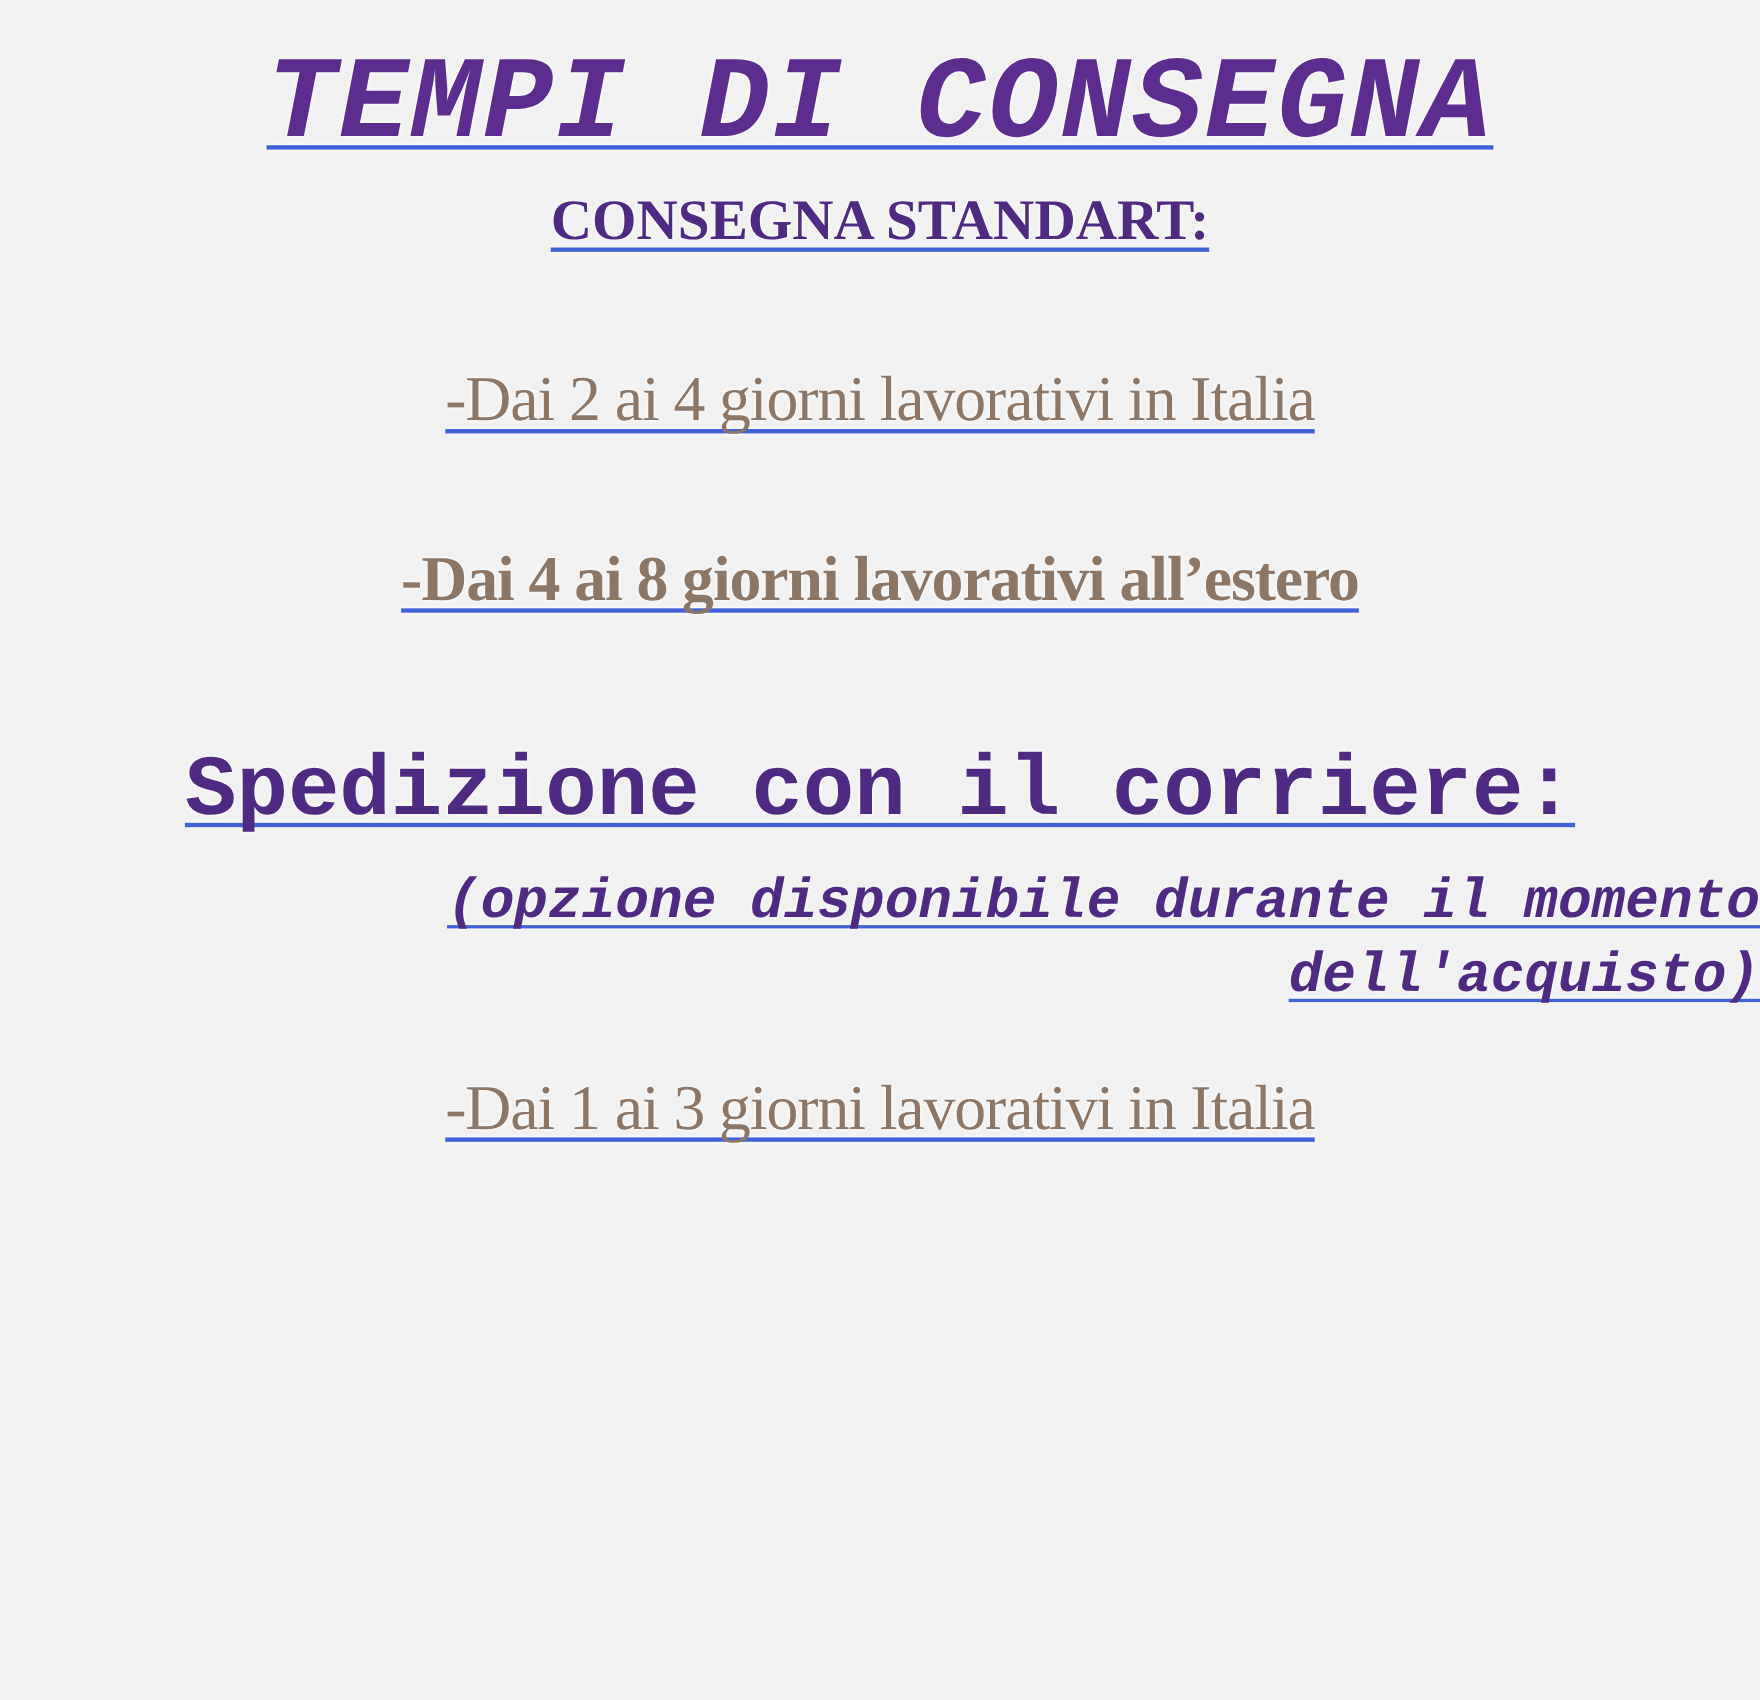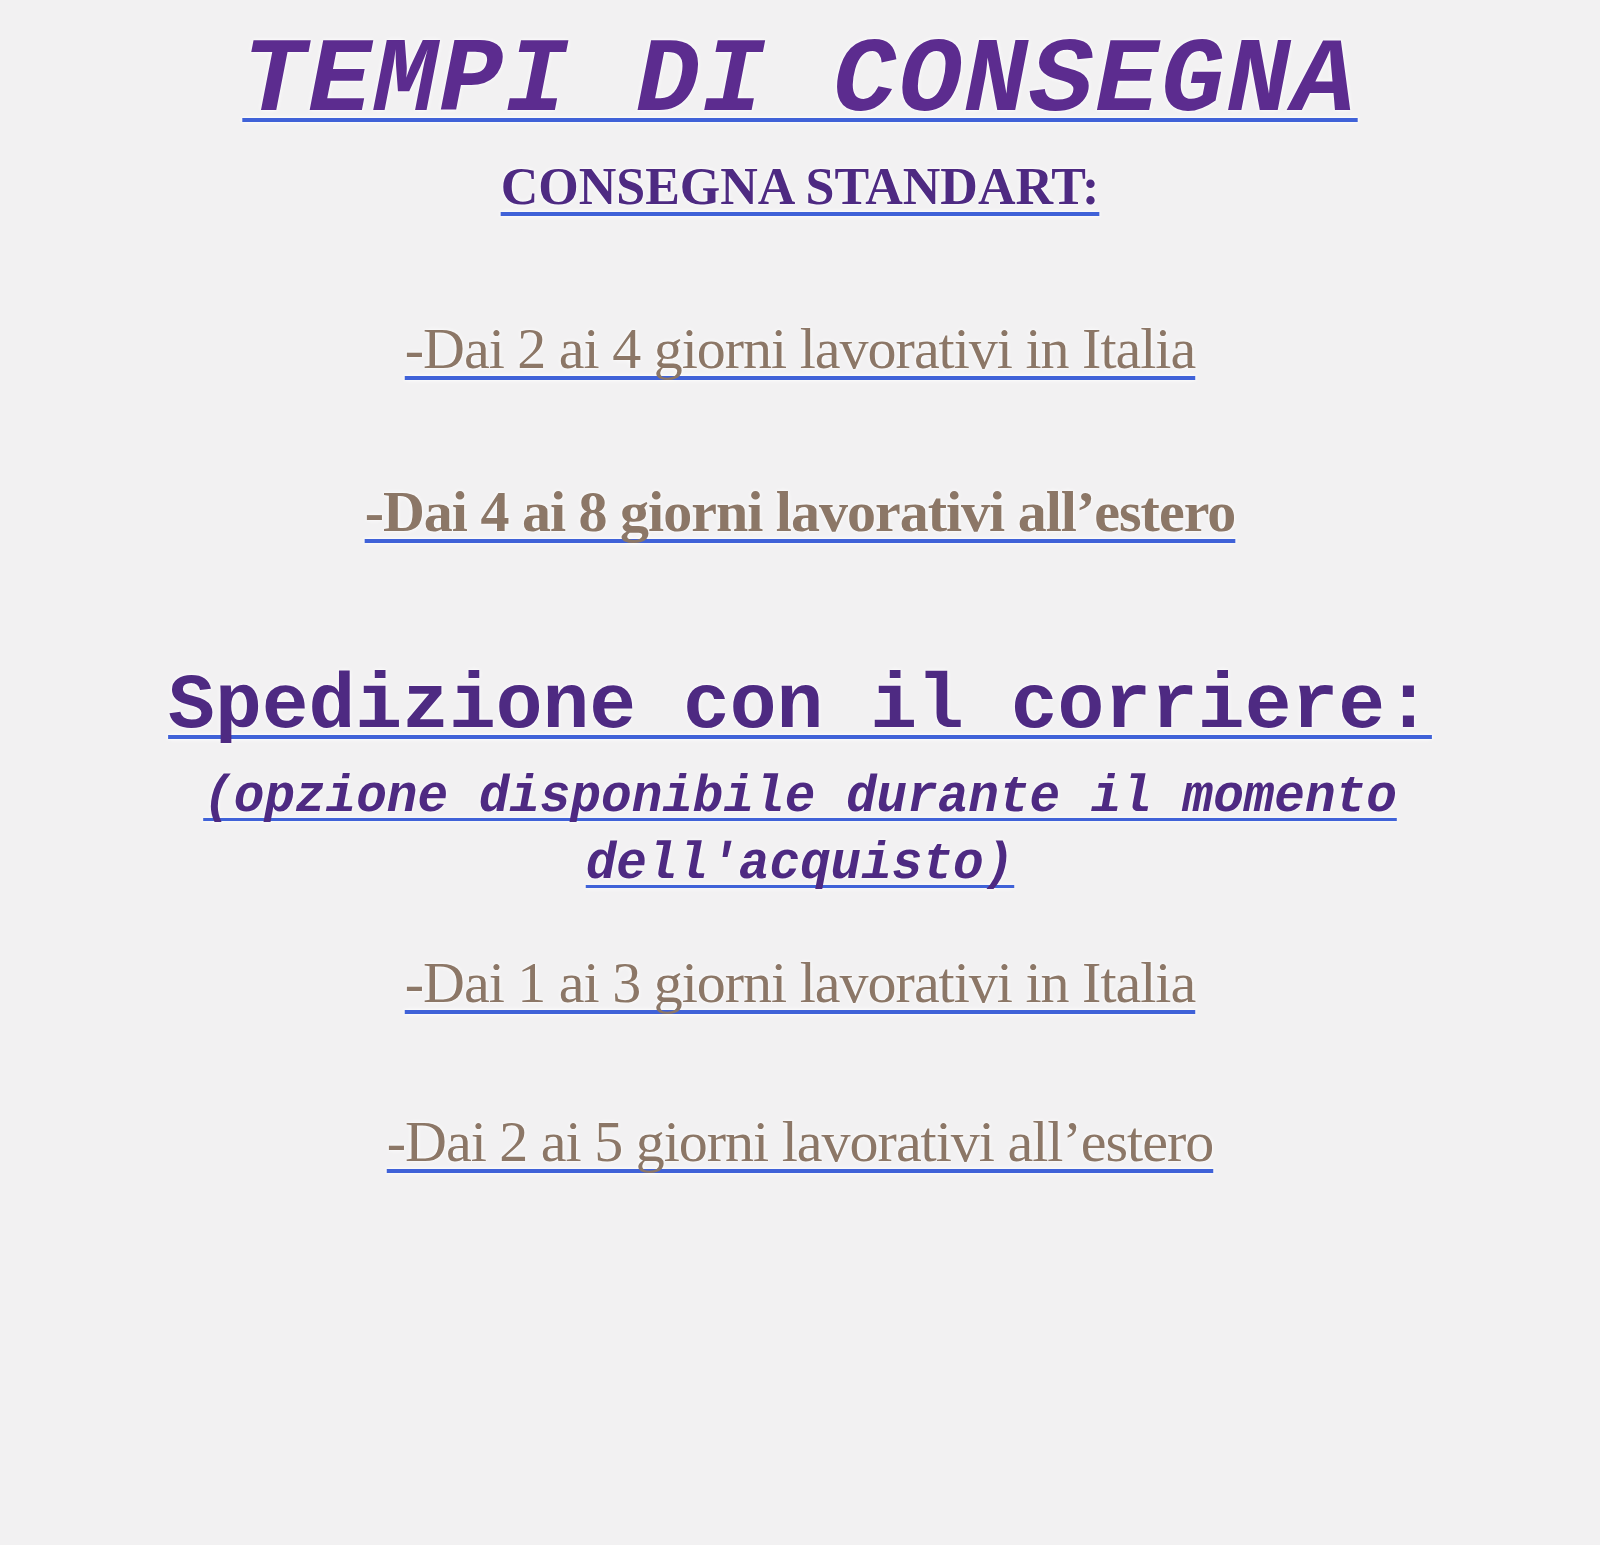--- a/index.html
+++ b/index.html
@@ -12,21 +12,21 @@
   * { margin: 0; padding: 0; box-sizing: border-box; }
   html, body {
     width: 1600px;
     height: 1545px;
     background: var(--background);
     overflow: hidden;
   }
   .page {
     width: 1600px;
     height: 1545px;
-    padding-top: 18px;
+    padding-top: 32px;
     text-align: center;
     font-family: "Liberation Serif", "DejaVu Serif", serif;
   }
   .u {
     text-decoration: underline;
     text-decoration-color: var(--underline-blue);
     text-decoration-thickness: 4px;
     text-underline-offset: 8px;
     text-decoration-skip-ink: none;
   }
@@ -72,21 +72,21 @@
   .t-note {
     font-family: "Liberation Mono", "DejaVu Sans Mono", monospace;
     font-style: italic;
     font-weight: bold;
     font-size: 51px;
     line-height: 1.32;
     color: var(--heading-purple);
     text-shadow: 0 0 4px rgba(255,255,255,.95);
   }
   .t-note .u { text-decoration-thickness: 3px; text-underline-offset: 7px; }
-  .row-note { margin-top: 10px; }
+  .row-note { margin-top: 20px; text-align: right; }
   .row-item-3 { margin-top: 49px; }
   .row-item-4 { margin-top: 86px; }
 </style>
 </head>
 <body>
 
 <div class="page">
 
   <div class="row-title">
     <span class="u t-title">TEMPI DI CONSEGNA</span>
@@ -114,17 +114,14 @@
     </div>
     <div>
       <span class="u">dell'acquisto)</span>
     </div>
   </div>
 
   <div class="row-item-3">
     <span class="u t-item">-Dai 1 ai 3 giorni lavorativi in Italia</span>
   </div>
 
-  <div class="row-item-4">
-    <span class="u t-item">-Dai 2 ai 5 giorni lavorativi all’estero</span>
-  </div>
 
 </div>
 
 </body></html>

